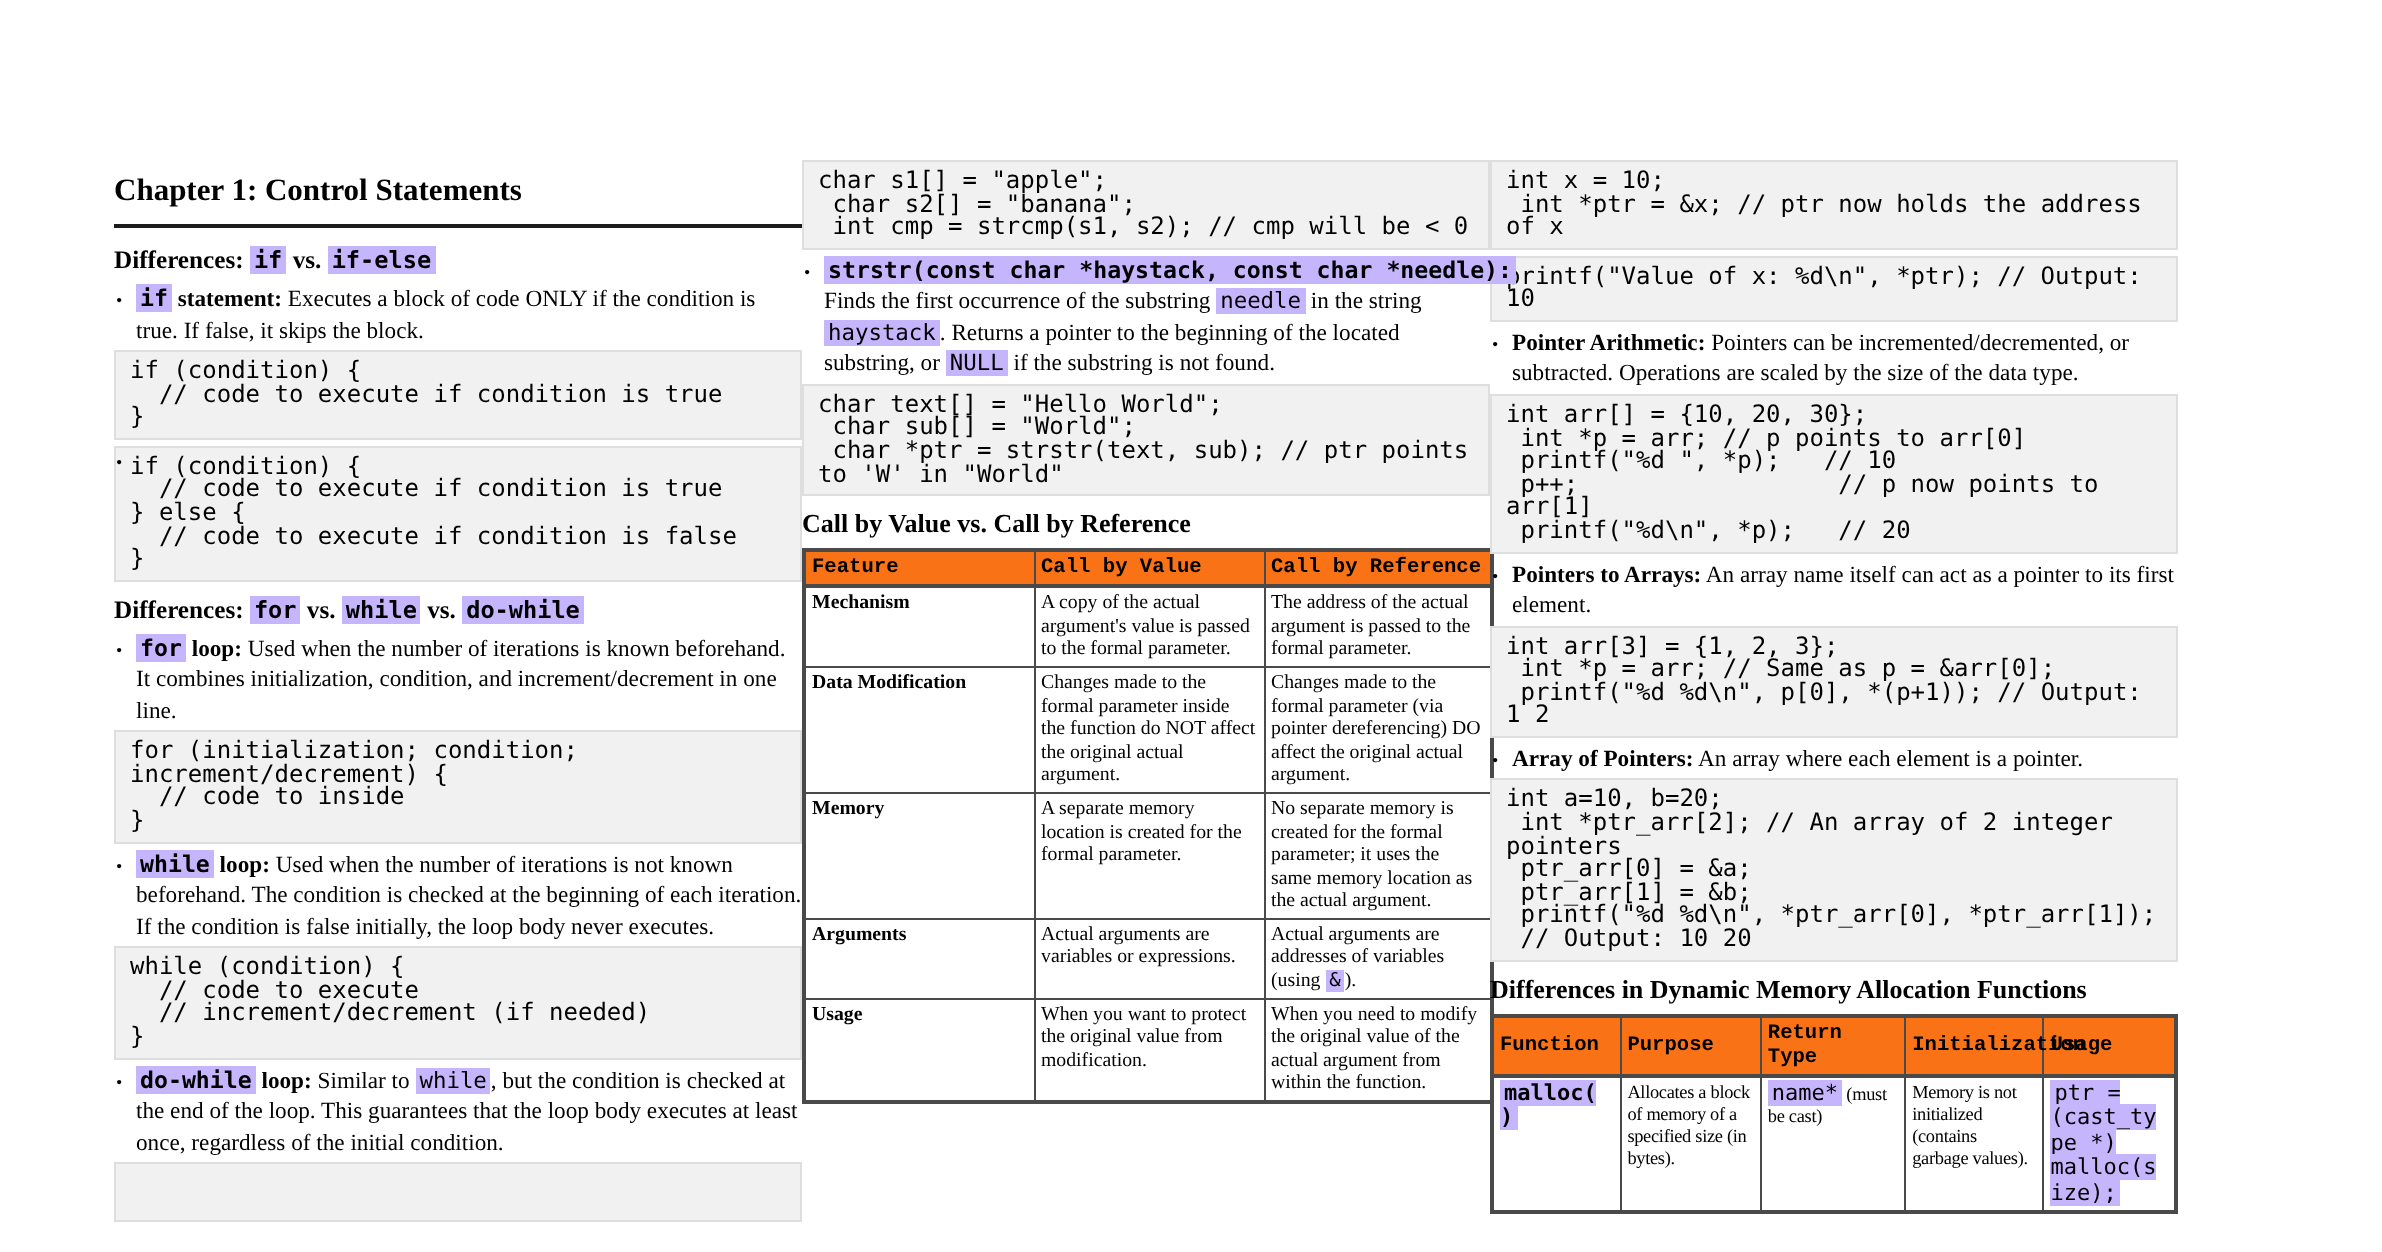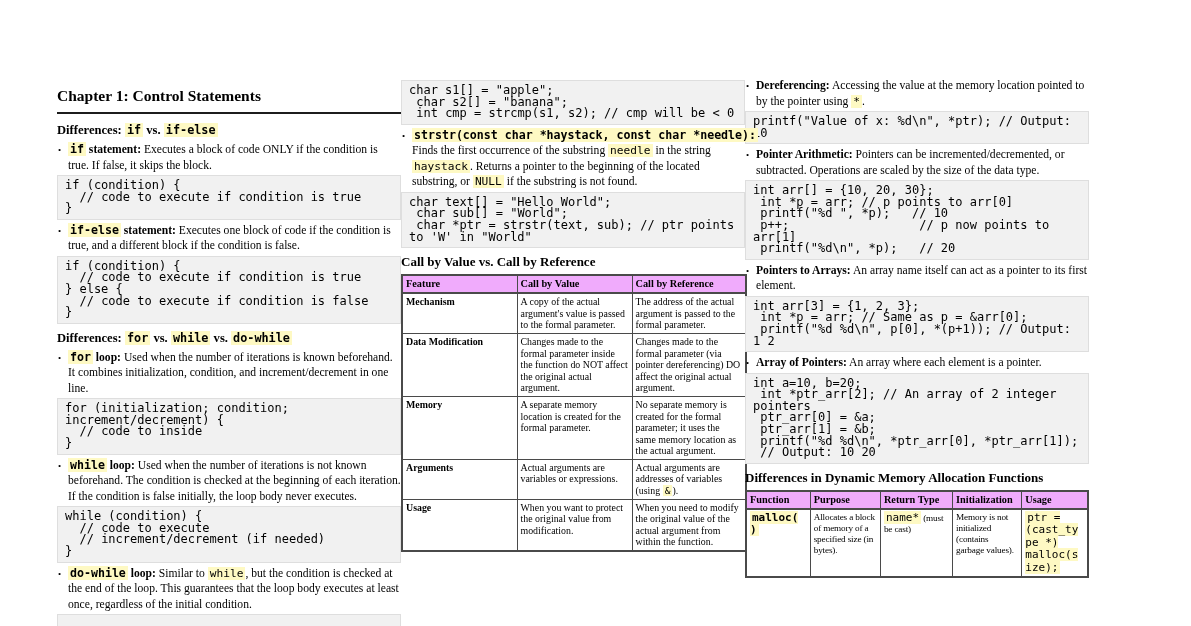--- a/index.html
+++ b/index.html
@@ -30,30 +30,30 @@
     font-size: 12px; line-height: 11.6px;
     background: #f1f1f1; border: 1px solid #dedede;
     padding: 4px 7px; margin: 2px 0 3px;
     white-space: pre-wrap; overflow: hidden;
   }
   pre.code.sliver { height: 30px; }
 
   .r-bold { font-weight: bold; }
   .r-code, .r-codebold {
     font-family: "DejaVu Sans Mono", monospace;
-    font-size: 11.2px; background: #fef9c3; padding: 0 2px; white-space: pre;
+    font-size: 11.2px; background: #c4b5fd; padding: 0 2px; white-space: pre;
   }
   .r-codebold { font-weight: bold; font-size: 11.6px; }
   h2.section .r-codebold { font-size: 11.8px; }
 
   table { border-collapse: collapse; width: 100%; margin-top: 4px; table-layout: fixed; }
   table, th, td { border: 1px solid #4a4a4a; }
   table { border-width: 2px; }
-  th { background: #f0abfc; border-bottom-width: 2px; text-align: left;
-       font-size: 10.3px; line-height: 12px; padding: 2px 3px; }
+  th { background: #f97316; border-bottom-width: 2px; text-align: left;
+       font-size: 10.3px; line-height: 12px; padding: 2px 3px; font-family: Liberation Mono, monospace; }
   td { vertical-align: top; padding: 2px 3px; }
   .cmp-table td { font-size: 9.9px; line-height: 11.6px; }
   .cmp-table td.feat { font-weight: bold; }
   .cmp-table td .r-code { font-size: 9.5px; }
   .alloc-table td { font-size: 9.2px; letter-spacing: -0.15px; line-height: 11px; }
   .alloc-table td .r-code, .alloc-table td .r-codebold {
     font-size: 11px; letter-spacing: 0; line-height: 12.5px;
     white-space: normal; overflow-wrap: break-word; word-break: break-word; text-align: right;
   }
   .alloc-table col.c-fn { width: 64px; }
@@ -76,21 +76,21 @@
     <h2 class="section"><span class="r-bold">Differences: </span><span class="r-codebold">if</span><span class="r-bold"> vs. </span><span class="r-codebold">if-else</span></h2>
 
     <div class="bullet">
       <span class="dot"></span><span><span class="r-codebold">if</span><span class="r-bold"> statement:</span><span class="r-text"> Executes a block of code ONLY if the condition is true. If false, it skips the block.</span></span>
     </div>
     <pre class="code">if (condition) {
   // code to execute if condition is true
 }</pre>
 
     <div class="bullet">
-      <span class="dot"></span><span><span class="r-codebold">if-else</span><span class="r-bold"> statement:</span><span class="r-text"> Executes one block of code if the condition is true, and a different block if the condition is false.</span></span>
+      <span class="dot"></span>
     </div>
     <pre class="code">if (condition) {
   // code to execute if condition is true
 } else {
   // code to execute if condition is false
 }</pre>
 
     <h2 class="section"><span class="r-bold">Differences: </span><span class="r-codebold">for</span><span class="r-bold"> vs. </span><span class="r-codebold">while</span><span class="r-bold"> vs. </span><span class="r-codebold">do-while</span></h2>
 
     <div class="bullet">
@@ -165,24 +165,23 @@
         <tr>
           <td class="feat">Usage</td>
           <td>When you want to protect the original value from modification.</td>
           <td>When you need to modify the original value of the actual argument from within the function.</td>
         </tr>
       </tbody>
     </table>
   </div>
 
   <div class="col col3">
-
-    <div class="bullet">
-      <span class="dot"></span><span><span class="r-bold">Dereferencing:</span><span class="r-text"> Accessing the value at the memory location pointed to by the pointer using </span><span class="r-code">*</span><span class="r-text">.</span></span>
-    </div>
+    <pre class="code">int x = 10;
+ int *ptr = &amp;x; // ptr now holds the address of x</pre>
+
     <pre class="code">printf("Value of x: %d\n", *ptr); // Output: 10</pre>
 
     <div class="bullet">
       <span class="dot"></span><span><span class="r-bold">Pointer Arithmetic:</span><span class="r-text"> Pointers can be incremented/decremented, or subtracted. Operations are scaled by the size of the data type.</span></span>
     </div>
     <pre class="code">int arr[] = {10, 20, 30};
  int *p = arr; // p points to arr[0]
  printf("%d ", *p);   // 10
  p++;                  // p now points to arr[1]
  printf("%d\n", *p);   // 20</pre>

